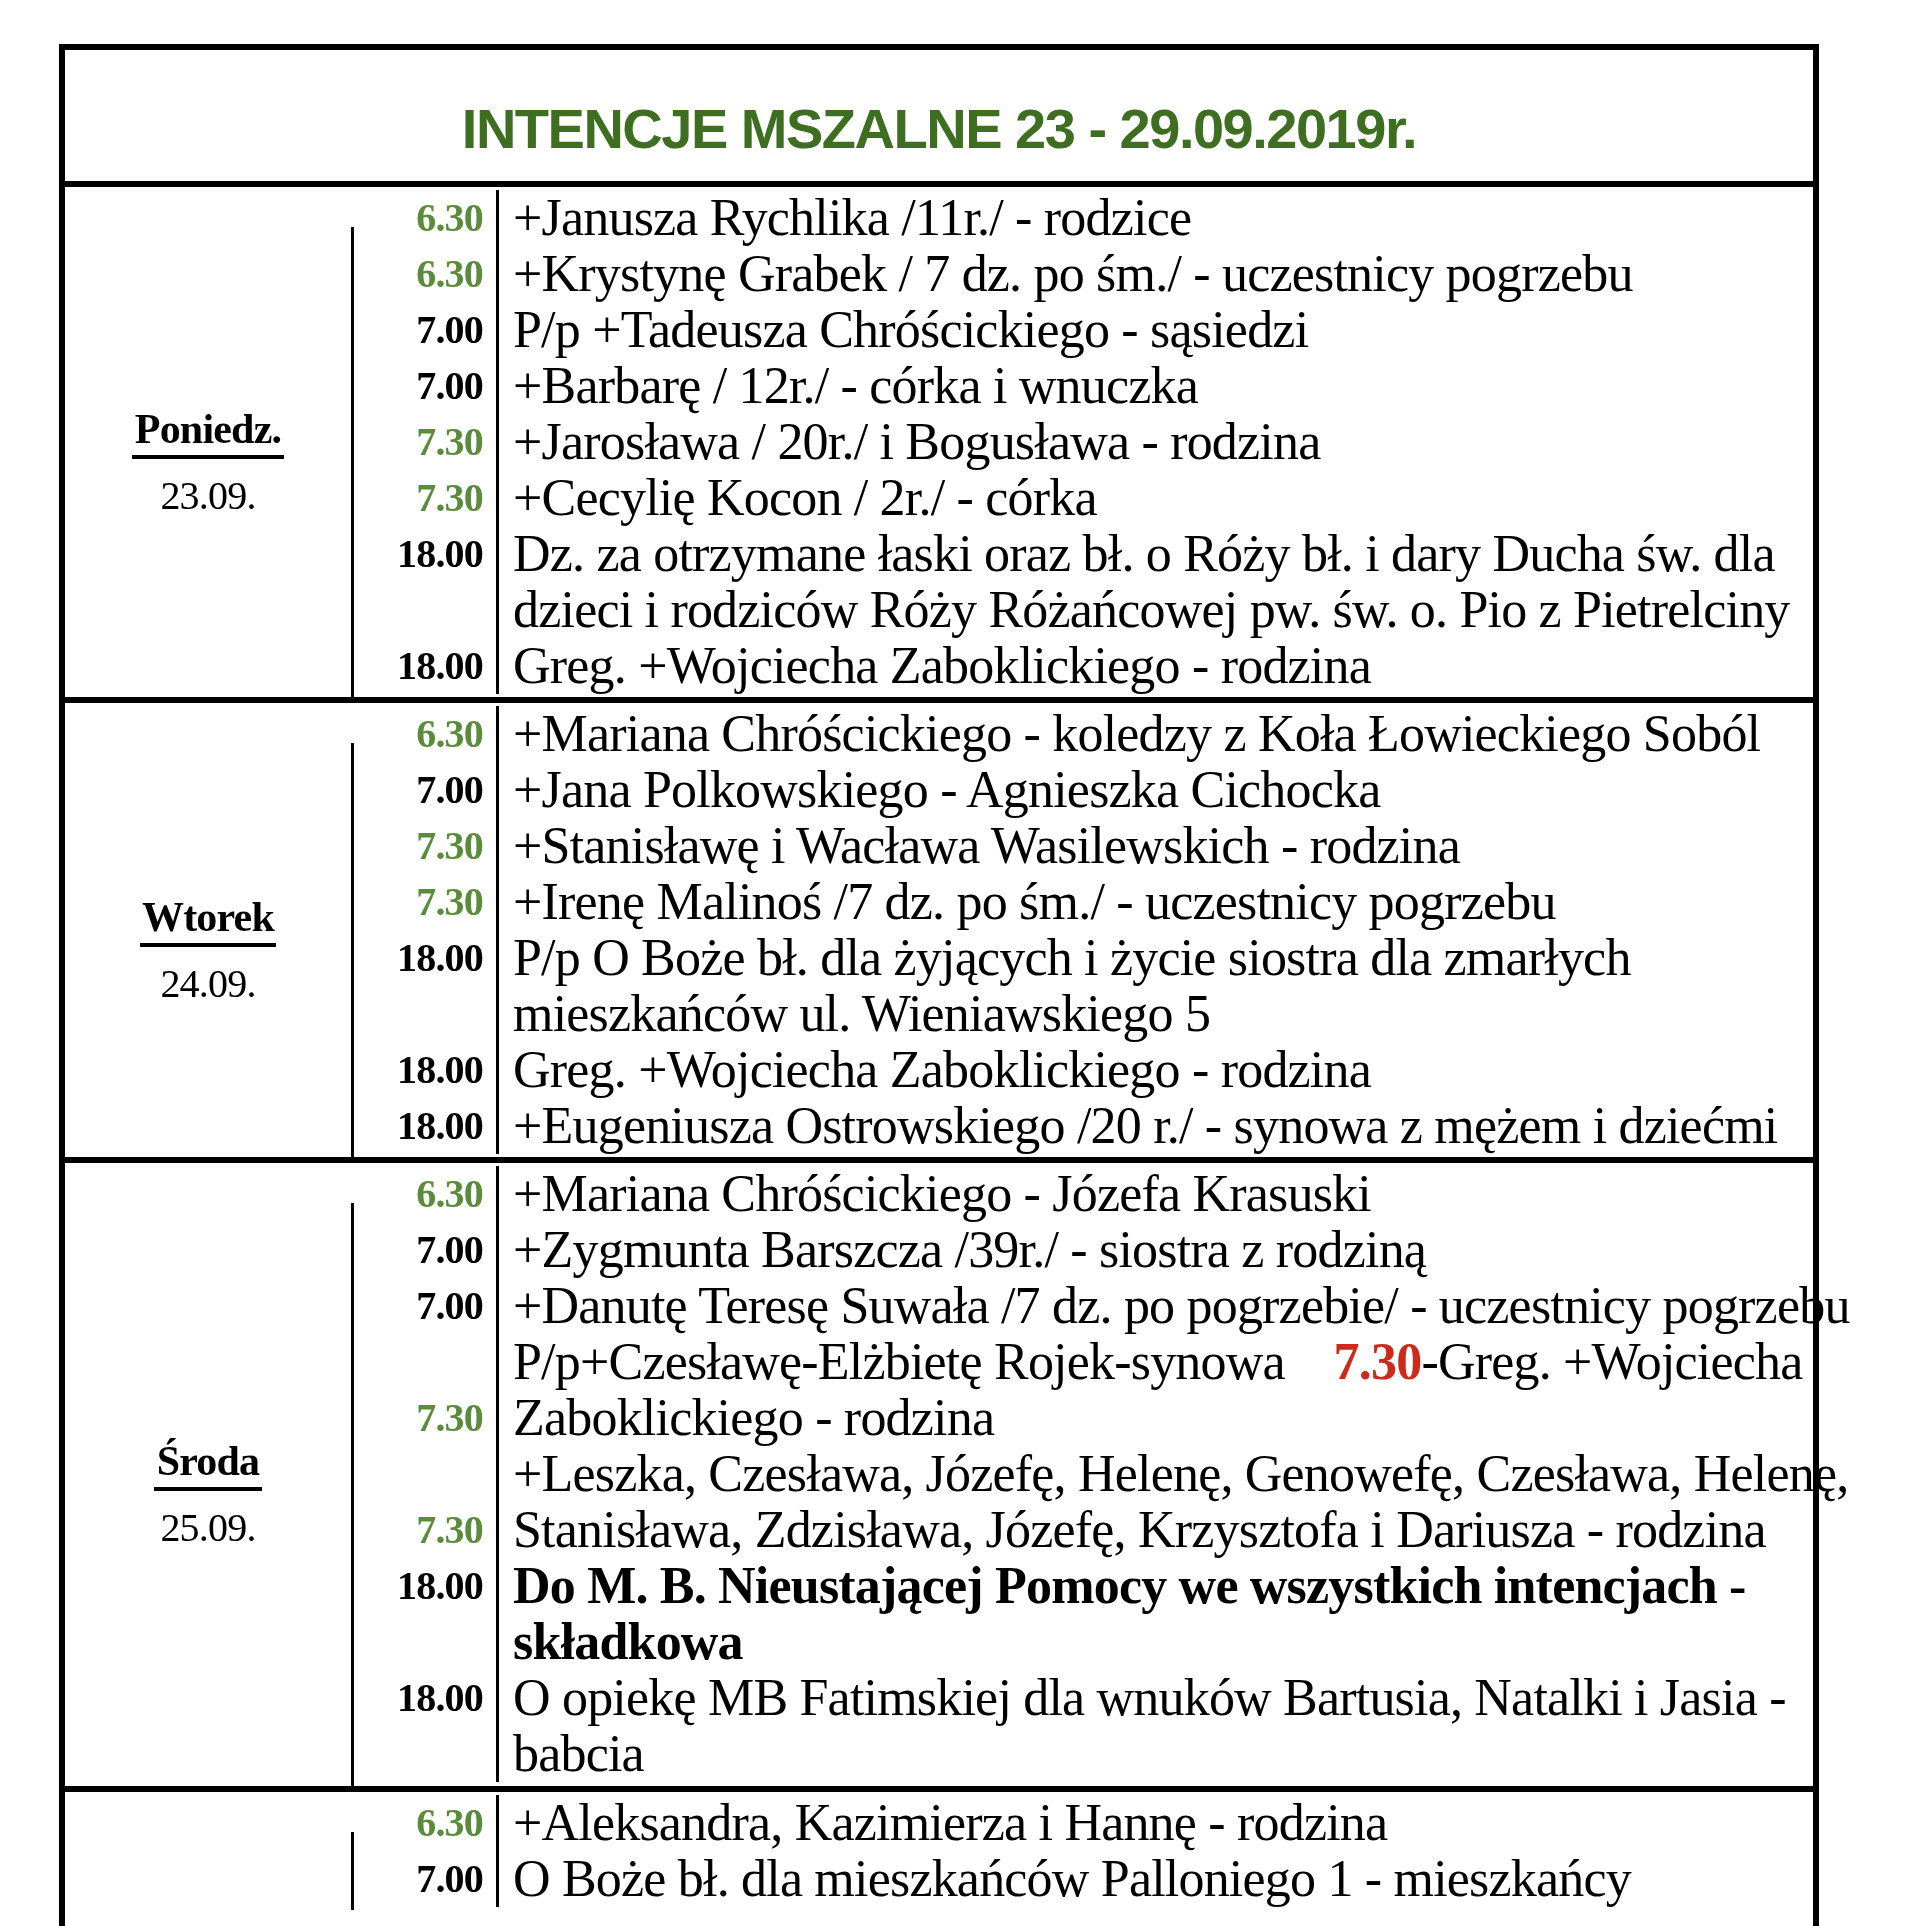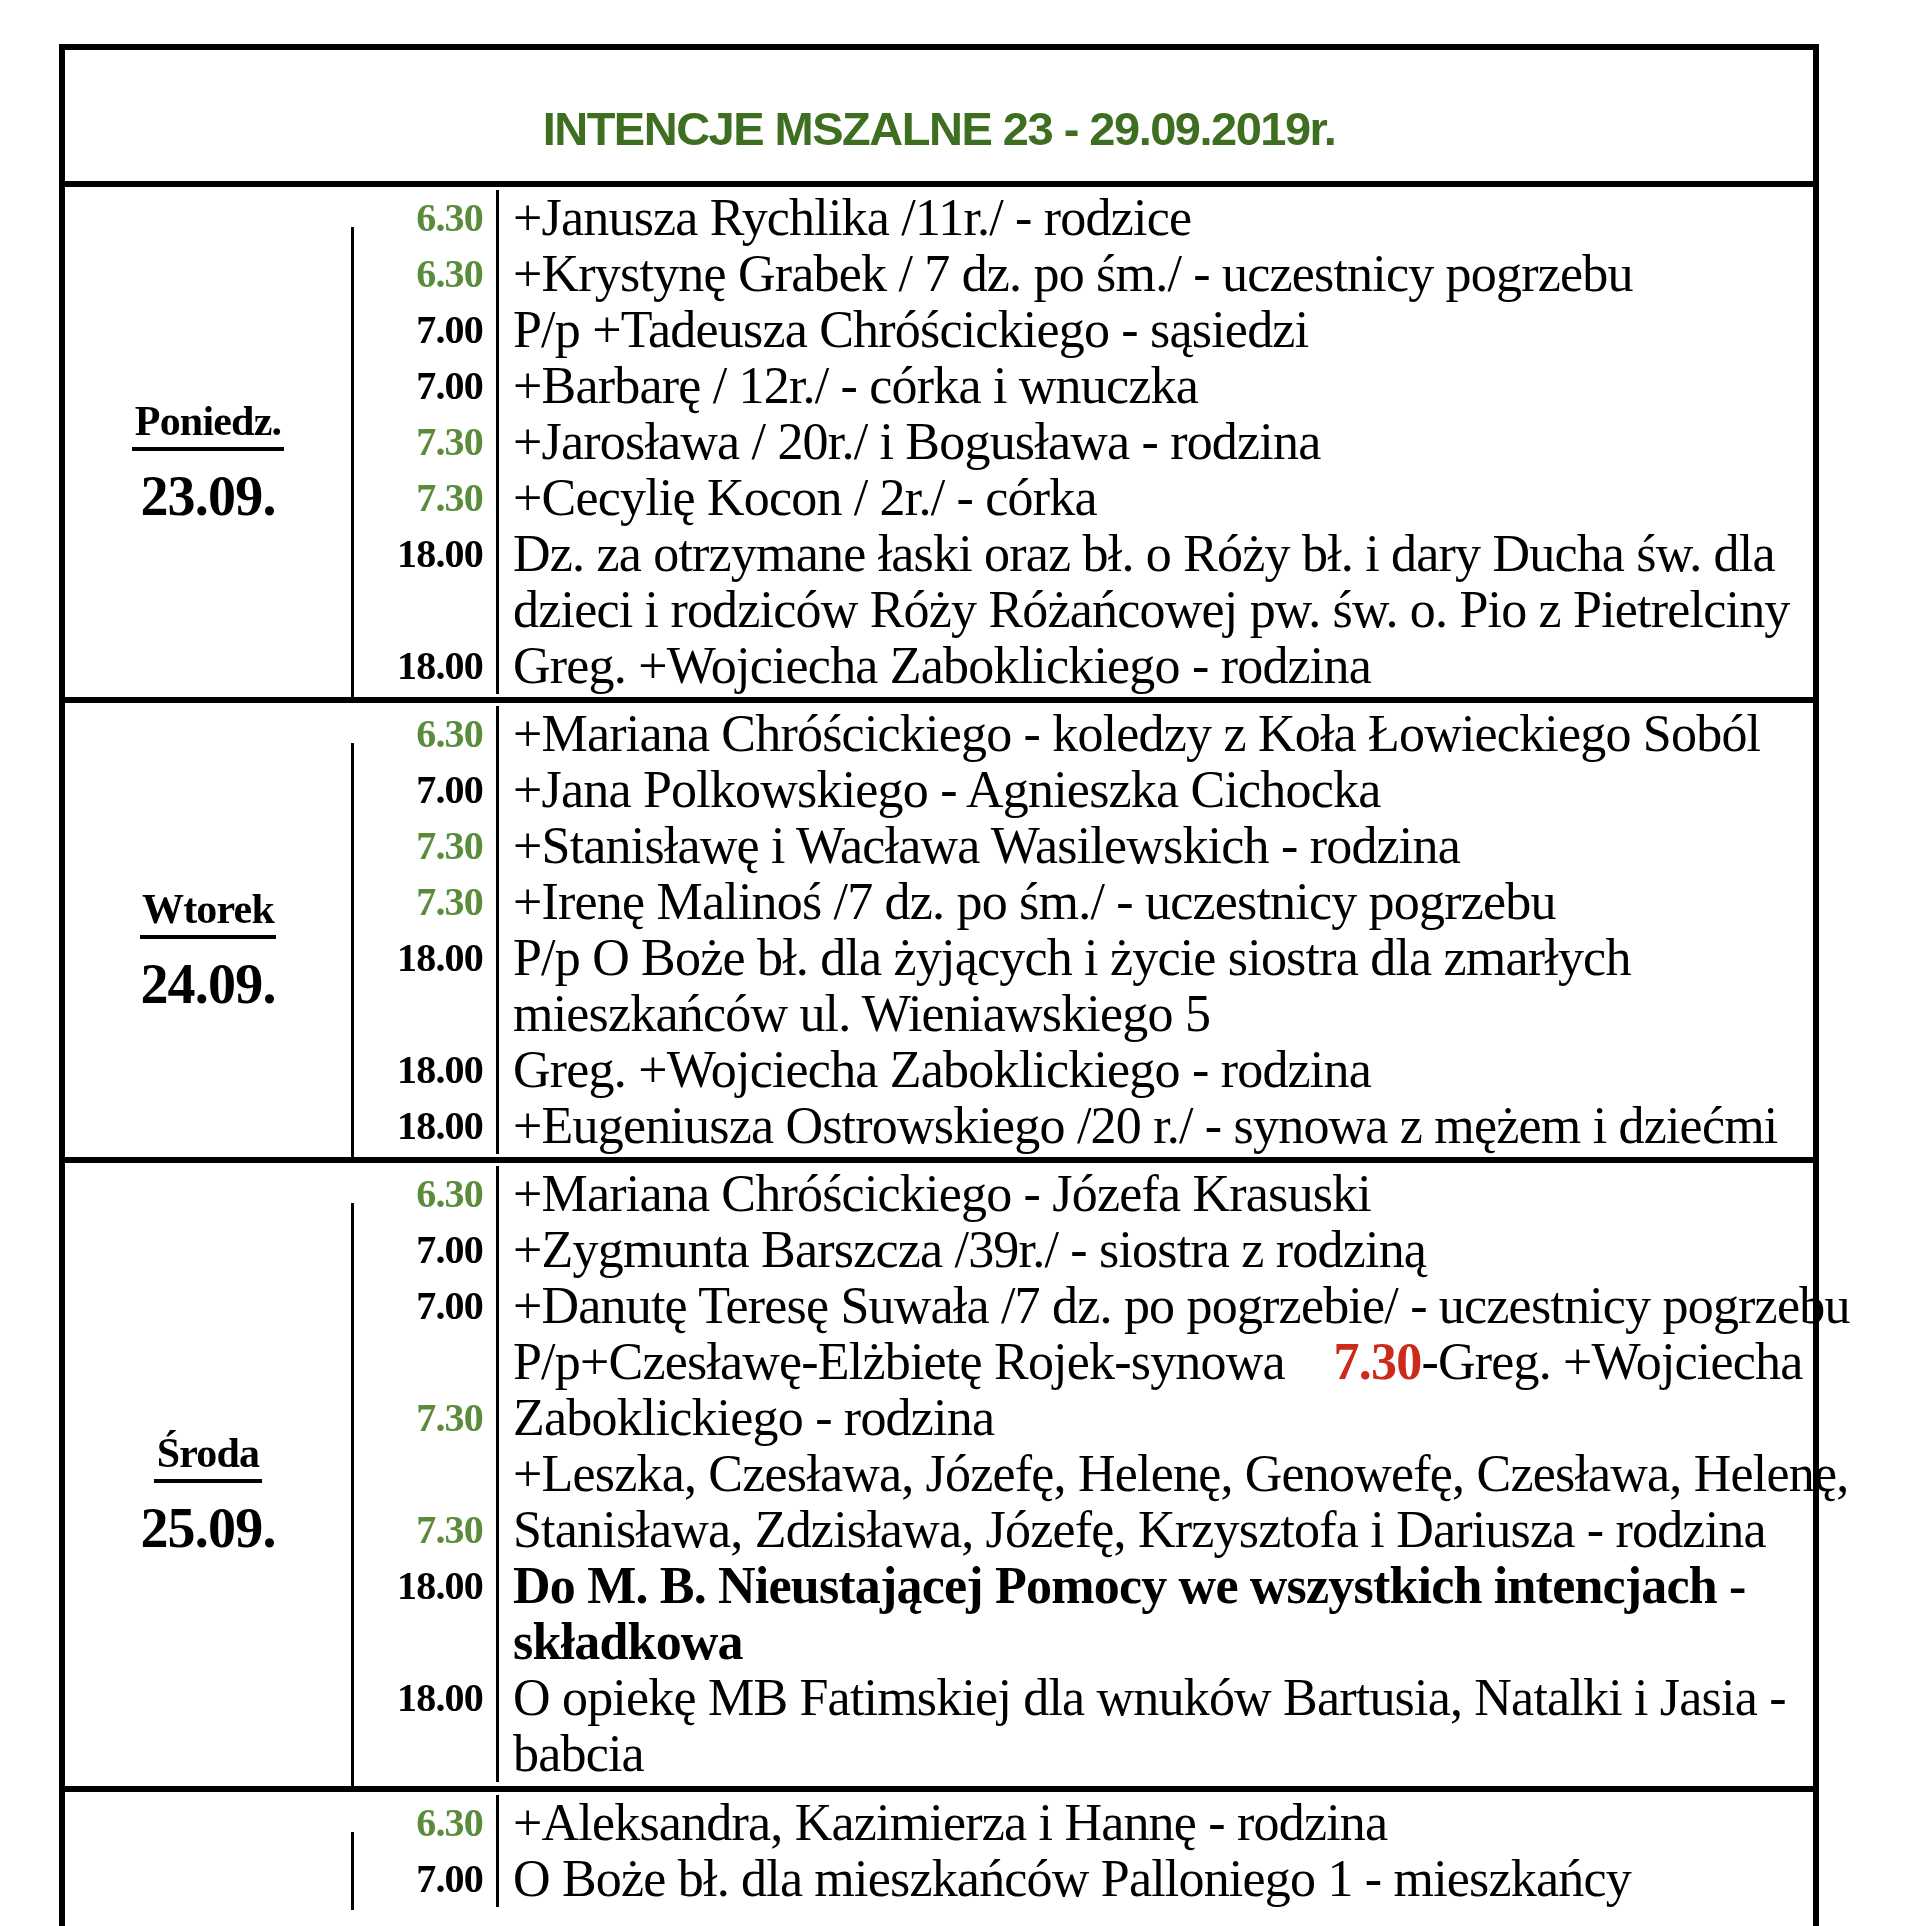--- a/index.html
+++ b/index.html
@@ -30,21 +30,21 @@
     flex:0 0 137px;
     border-bottom:6.2px solid var(--ink);
     display:flex;
     align-items:center;
     justify-content:center;
     overflow:hidden;
   }
   .title-row .title-text{
     font-family:"Liberation Sans", sans-serif;
     font-weight:bold;
-    font-size:47px;
+    font-size:56px;
     letter-spacing:-1.5px;
     color:var(--title-green);
     white-space:nowrap;
     margin-top:26px;
   }
   .schedule-body{
     flex:1 1 auto;
     display:flex;
     flex-direction:column;
   }
@@ -69,22 +69,22 @@
   }
   .day-name{
     font-weight:bold;
     font-size:42px;
     letter-spacing:-0.8px;
     border-bottom:4.6px solid var(--ink);
     padding:0 2.3px 3.9px 2.3px;
     line-height:1.05;
   }
   .day-date{
-    font-weight:bold;
-    font-size:56px;
+    font-weight:normal;
+    font-size:40px;
     letter-spacing:-0.8px;
     margin-top:16px;
     line-height:1.05;
   }
   .day-rows{
     flex:1 1 auto;
     padding:3.1px 0;
   }
   .intention-row{
     display:flex;

